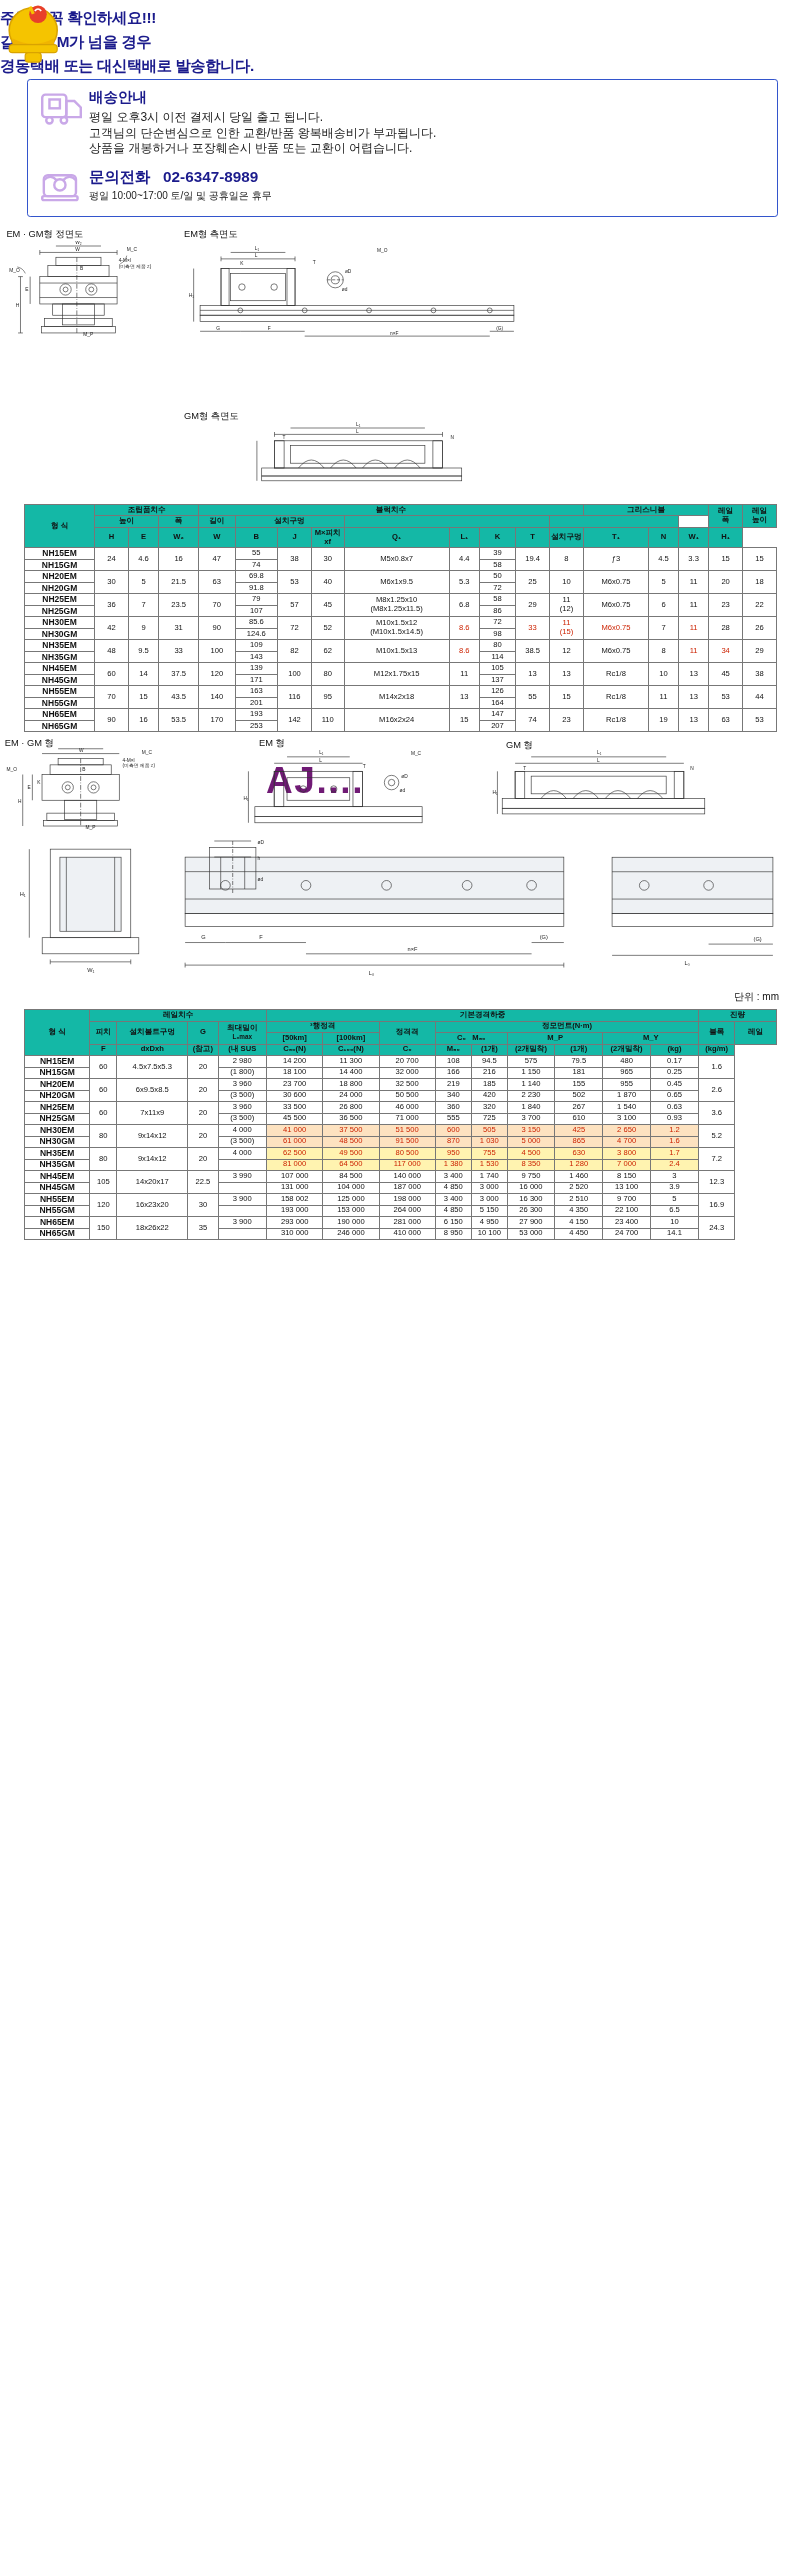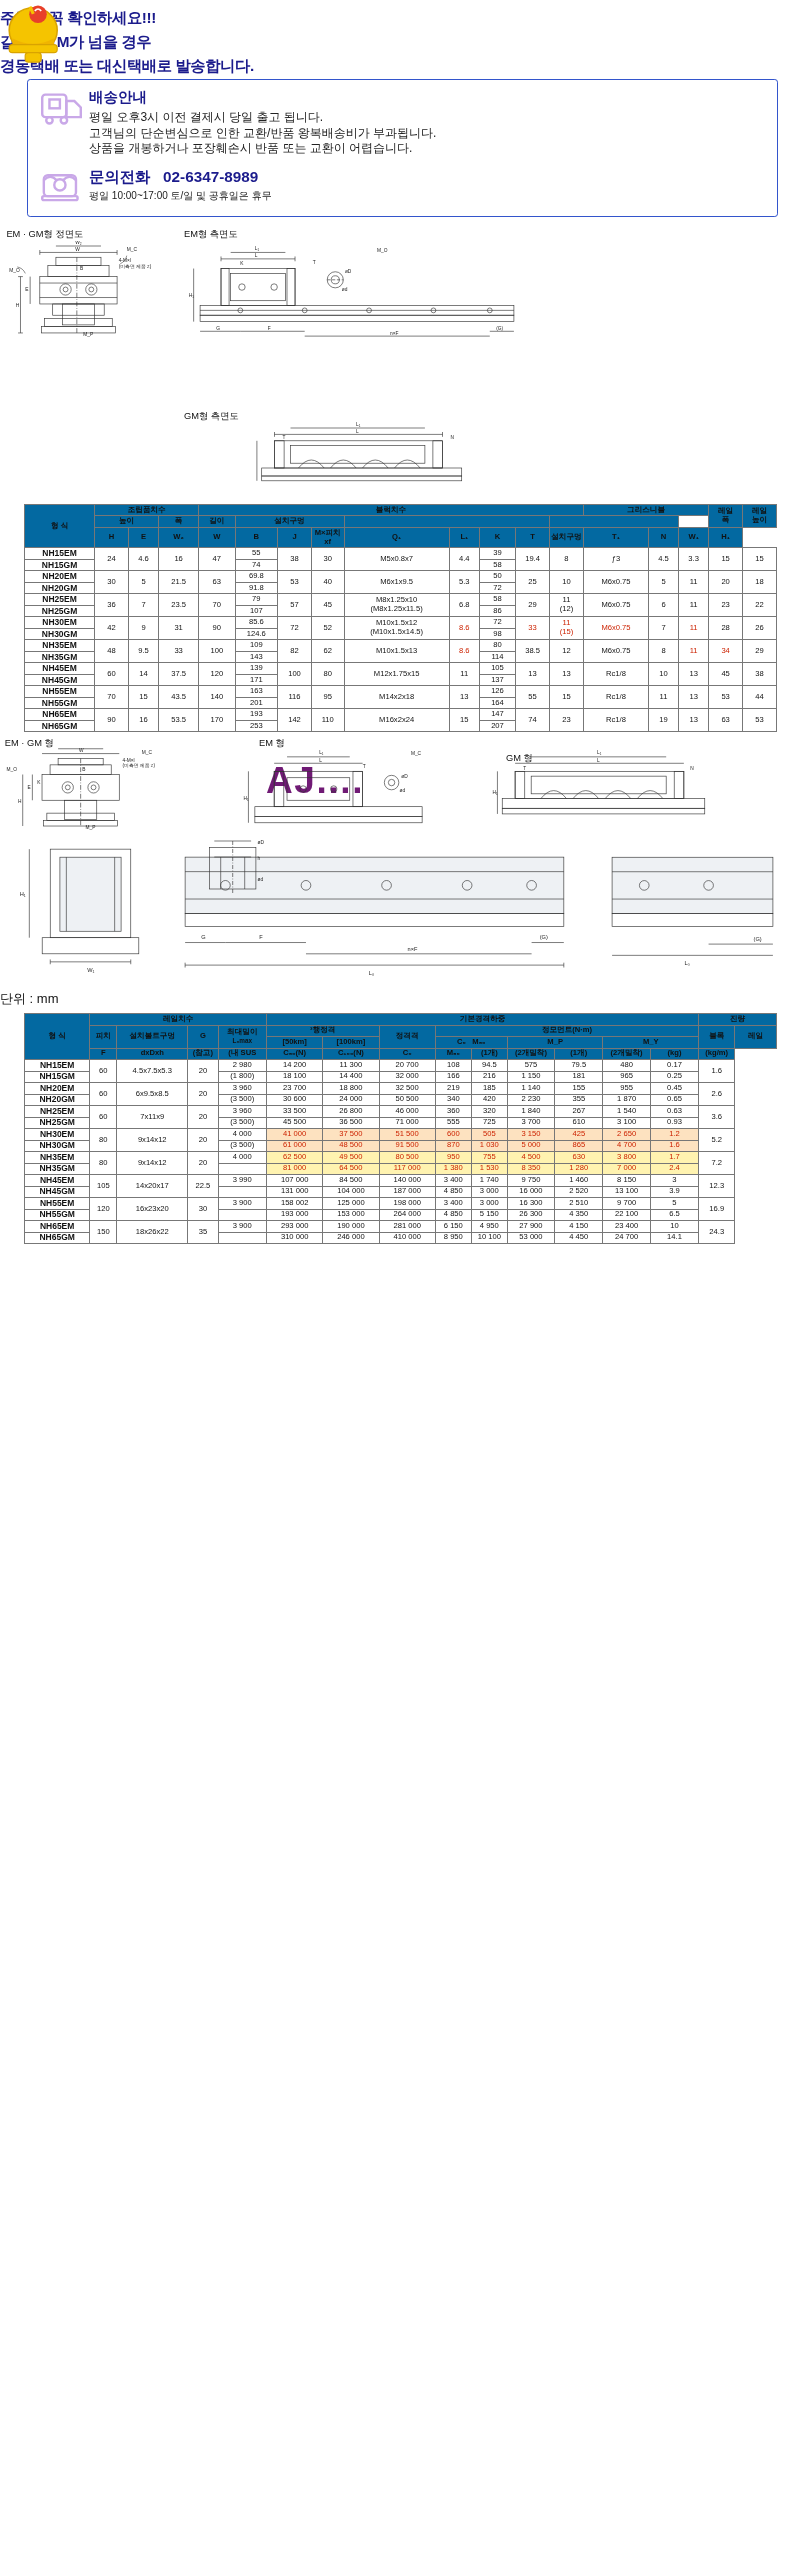--- a/index.html
+++ b/index.html
@@ -65,27 +65,27 @@
     font-size: 7.6px;
     table-layout: fixed;
   }
   table.spec th, table.spec td {
     border: 0.8px solid #777;
     text-align: center;
     vertical-align: middle;
     padding: 0.8px 0.8px;
     line-height: 8.9px;
   }
-  table.spec th { background: #0369a1; font-weight: bold; font-size: 7.6px; }
+  table.spec th { background: #14b8a6; font-weight: bold; font-size: 7.6px; }
   table.spec td.model { font-weight: bold; font-size: 8.5px; text-align: center; }
   .hl-orange { background: #fde2c0; }
   .hl-yellow { background: #fff3b0; }
   .hl-redtxt { color: #cc2200; margin-top: 41px; }
 
-  .unit-note { font-size: 13px; margin: 4.8px 26px 1.6px 0; }
+  .unit-note { text-align: right; font-size: 10px; margin: 4.8px 26px 1.6px 0; }
 
   
   .watermark {
     position: absolute; left: 266px; top: 535px;
     font-size: 37px; font-weight: bold; color: #701a75;
     letter-spacing: 1.6px; pointer-events: none;
   }
 </style>
 </head>
 <body>
@@ -532,21 +532,21 @@
           <td class="model" rowspan="1">NH65GM</td>
           <td>253</td>
           <td>207</td>
         </tr>
       </tbody>
   </table>
 
   <div style="position:relative;width:805px;height:97px;">
     <div style="position:absolute;left:4.8px;top:1.6px;" class="dwg-caption">EM · GM 형</div>
     <div style="position:absolute;left:259px;top:1.6px;" class="dwg-caption">EM 형</div>
-    <div style="position:absolute;left:506px;top:16px;" class="dwg-caption">GM 형</div>
+    <div style="position:absolute;left:506px;top:3px;" class="dwg-caption">GM 형</div>
 
     <svg class="dwg" style="position:absolute;left:4.8px;top:11.3px;" width="169" height="84" viewBox="0 0 210 104">
       <g stroke="#333" fill="none" stroke-width="0.8">
         <rect x="46" y="34" width="96" height="32"></rect>
         <rect x="56" y="22" width="76" height="12"></rect>
         <rect x="66" y="14" width="56" height="8"></rect>
         <rect x="74" y="66" width="40" height="24"></rect>
         <circle cx="78" cy="50" r="7"></circle>
           <circle cx="110" cy="50" r="7"></circle>
         <circle cx="78" cy="50" r="3"></circle>
@@ -821,21 +821,21 @@
         </tr>
         <tr>
           <td class="model">NH20GM</td>
           <td>(3 500)</td>
           <td>30 600</td>
           <td>24 000</td>
           <td>50 500</td>
           <td>340</td>
           <td>420</td>
           <td>2 230</td>
-          <td>355</td>
+          <td>502</td>
           <td>1 870</td>
           <td>0.65</td>
         </tr>
         <tr>
           <td class="model">NH25EM</td>
           <td rowspan="2">60</td>
           <td rowspan="2">7x11x9</td>
           <td rowspan="2">20</td>
           <td>3 960</td>
           <td>33 500</td>

